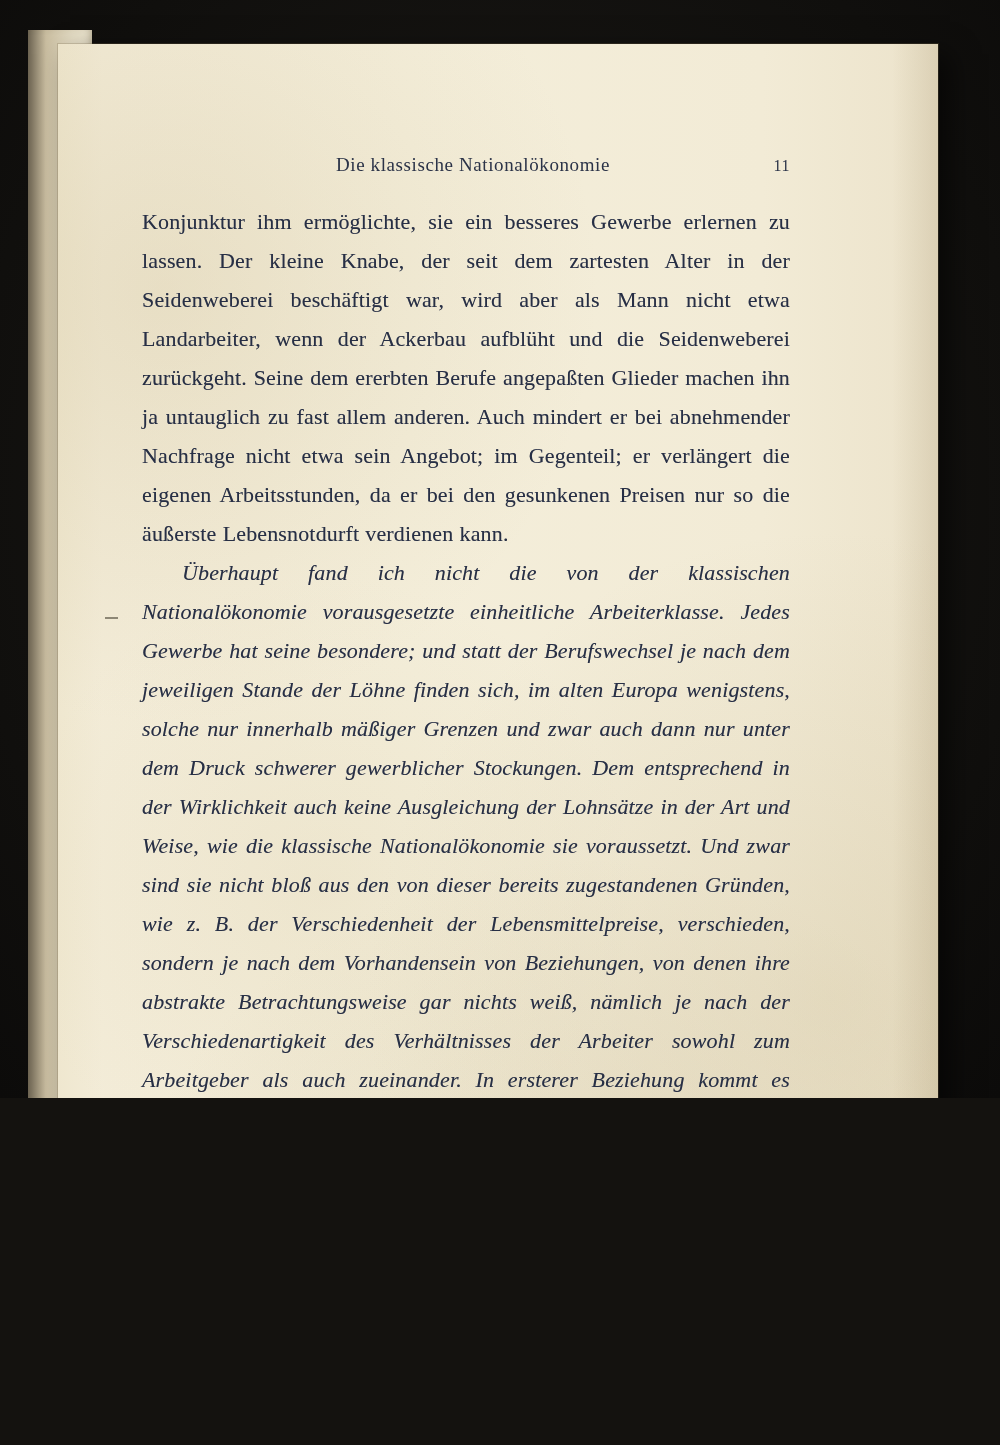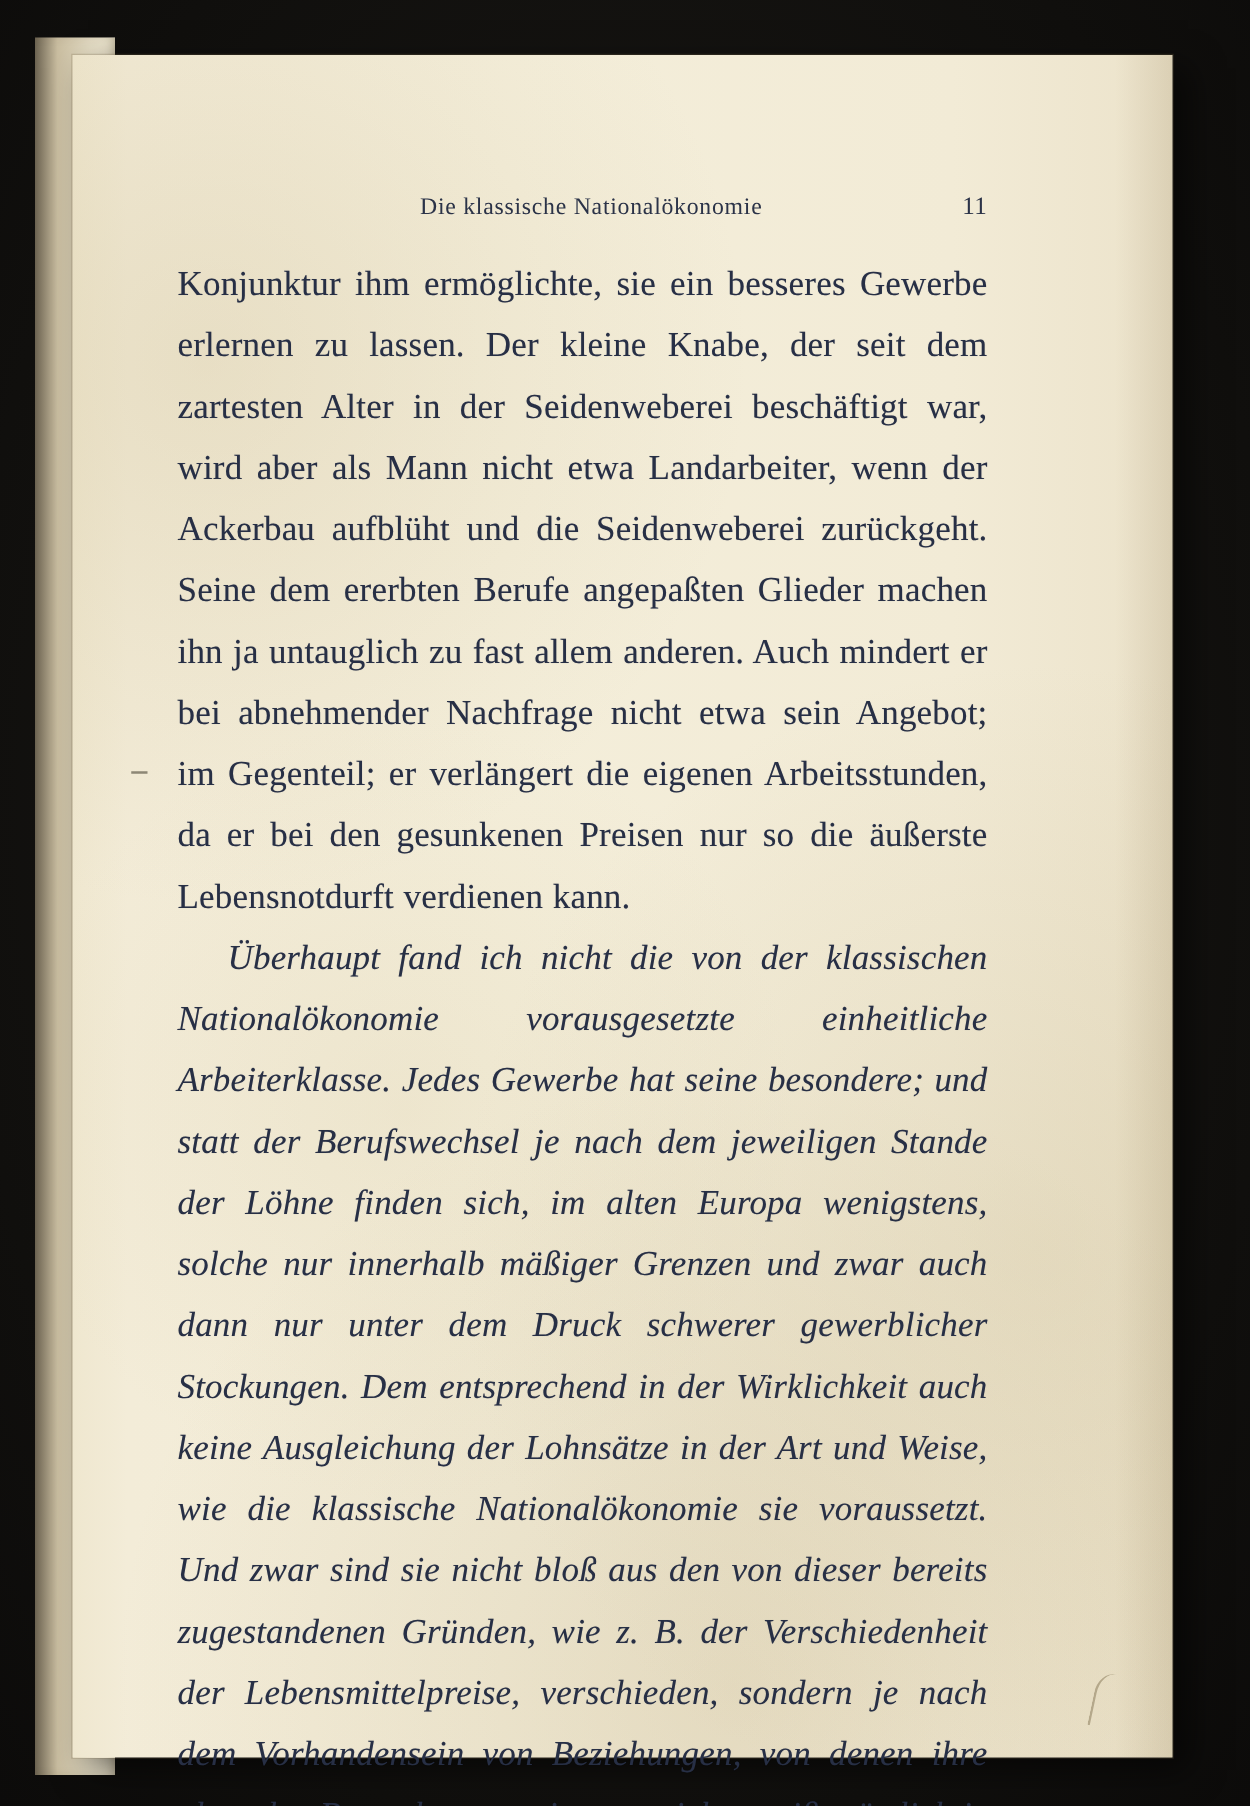--- a/index.html
+++ b/index.html
@@ -3,21 +3,21 @@
 <meta charset="utf-8">
 <style>
   html, body {
     margin: 0;
     padding: 0;
     background: #14120f;
   }
   .scan {
     position: relative;
     width: 1000px;
-    height: 1445px;
+    height: 1098px;
     background: #141210;
     overflow: hidden;
     font-family: "Liberation Serif", serif;
   }
   
   .board {
     position: absolute;
     inset: 0;
     background:
       radial-gradient(ellipse at 50% 45%, #1c1a17 0%, #100f0d 75%, #0c0b0a 100%);
@@ -83,31 +83,31 @@
   }
   .rh-title {
     flex: 1;
     text-align: center;
     font-size: 19px;
     letter-spacing: 0.6px;
     padding-left: 54px;
     white-space: nowrap;
   }
   .rh-folio {
-    font-size: 20px;
+    font-size: 16px;
     width: 40px;
     text-align: right;
     letter-spacing: 0.5px;
   }
 
   .body-text p {
     margin: 0;
     color: #272f45;
-    font-size: 28px;
-    line-height: 49px;
+    font-size: 22px;
+    line-height: 39px;
     text-align: justify;
     text-justify: inter-word;
     letter-spacing: 0.15px;
     word-spacing: 0.5px;
   }
   .body-text p.indent {
     text-indent: 40px;
     font-style: italic;
   }
   

